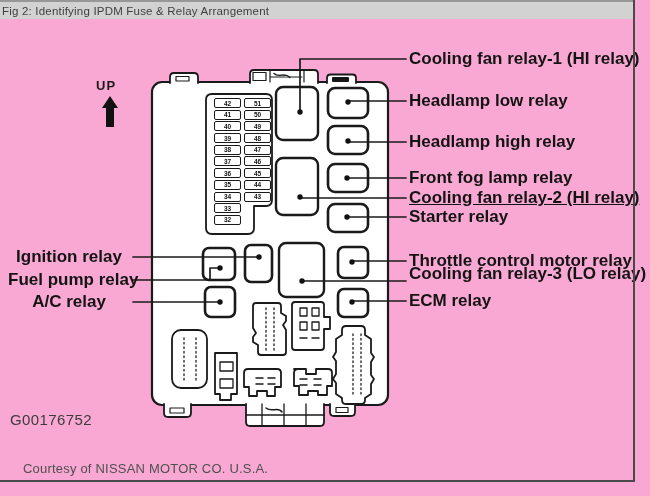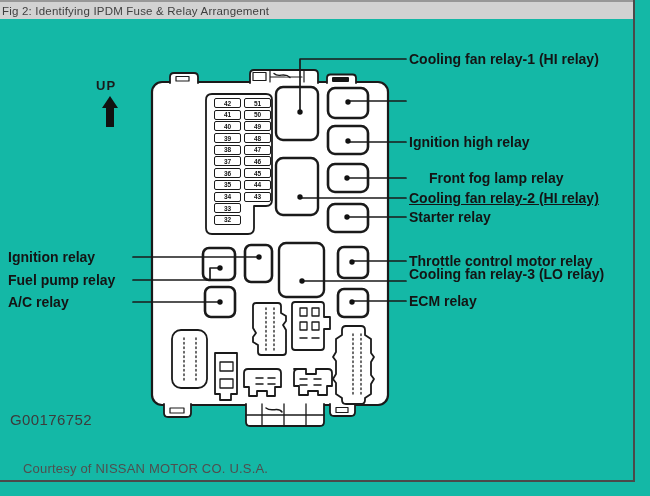--- a/index.html
+++ b/index.html
@@ -1,25 +1,25 @@
 <!DOCTYPE html>
 <html><head>
 <meta charset="utf-8">
 <style>
   html,body{margin:0;padding:0;background:#fff;}
-  .page{position:relative;width:650px;height:496px;background:#14b8a6;overflow:hidden;
+  .page{position:relative;width:650px;height:496px;background:#f9a8d4;overflow:hidden;
         font-family:"Liberation Sans",sans-serif;color:#1a1a1a;}
   .titlebar{position:absolute;left:0;top:0;width:634px;height:19px;background:#d2d2d2;
             border-top:2px solid #979797;box-sizing:border-box;}
   .titlebar span{position:absolute;left:2px;top:3px;font-size:11.5px;color:#3f3f3f;letter-spacing:.2px;}
   .page-border-right{position:absolute;left:633px;top:0;width:2px;height:481px;background:#4a4a4a;}
   .page-border-bottom{position:absolute;left:0;top:480px;width:635px;height:2px;background:#4a4a4a;}
   svg.diagram{position:absolute;left:0;top:0;}
-  .lbl{position:absolute;font-size:14px;font-weight:700;color:#141414;white-space:nowrap;line-height:16px;}
-  .lbl-left{width:122px;text-align:left;}
+  .lbl{position:absolute;font-size:17px;font-weight:700;color:#141414;white-space:nowrap;line-height:16px;}
+  .lbl-left{width:122px;text-align:center;}
   .up-label{position:absolute;left:96px;top:78px;font-size:13px;font-weight:700;letter-spacing:1px;text-align:center;}
   .fuse-col{position:absolute;display:flex;flex-direction:column;gap:1.7px;}
   .fuse-col-left{left:214px;top:98px;}
   .fuse-col-right{left:244px;top:98px;}
   .fuse-cell{width:27px;height:10px;box-sizing:border-box;border:1.6px solid #1a1a1a;border-radius:2px;
              display:flex;align-items:center;justify-content:center;
              font-size:6.5px;font-weight:700;color:#111;background:#fff;}
   .figure-id{position:absolute;left:10px;top:411px;font-size:15px;color:#3c3c3c;letter-spacing:.4px;}
   .courtesy{position:absolute;left:0;top:461px;width:634px;
             font-size:13px;color:#4f4f4f;letter-spacing:.2px;margin-left:23px;}
@@ -156,22 +156,23 @@
       <div class="fuse-cell">49</div>
       <div class="fuse-cell">48</div>
       <div class="fuse-cell">47</div>
       <div class="fuse-cell">46</div>
       <div class="fuse-cell">45</div>
       <div class="fuse-cell">44</div>
       <div class="fuse-cell">43</div>
     </div>
 
   <div class="lbl" style="left:409px;top:51px;">Cooling fan relay-1 (HI relay)</div>
-  <div class="lbl" style="left:409px;top:134px;">Ignition high relay</div>
-  <div class="lbl" style="left:409px;top:170px;margin-left:20px;">Front fog lamp relay</div>
+  <div class="lbl" style="left:409px;top:93px;">Headlamp low relay</div>
+  <div class="lbl" style="left:409px;top:134px;">Headlamp high relay</div>
+  <div class="lbl" style="left:409px;top:170px;">Front fog lamp relay</div>
   <div class="lbl" style="left:409px;top:190px;text-decoration:underline;">Cooling fan relay-2 (HI relay)</div>
   <div class="lbl" style="left:409px;top:209px;">Starter relay</div>
   <div class="lbl" style="left:409px;top:253px;text-align:right;">Throttle control motor relay</div>
   <div class="lbl" style="left:409px;top:266px;">Cooling fan relay-3 (LO relay)</div>
   <div class="lbl" style="left:409px;top:293px;">ECM relay</div>
 
   <div class="lbl lbl-left" style="left:8px;top:249px;">Ignition relay</div>
   <div class="lbl lbl-left" style="left:8px;top:272px;">Fuel pump relay</div>
   <div class="lbl lbl-left" style="left:8px;top:294px;">A/C relay</div>
 

